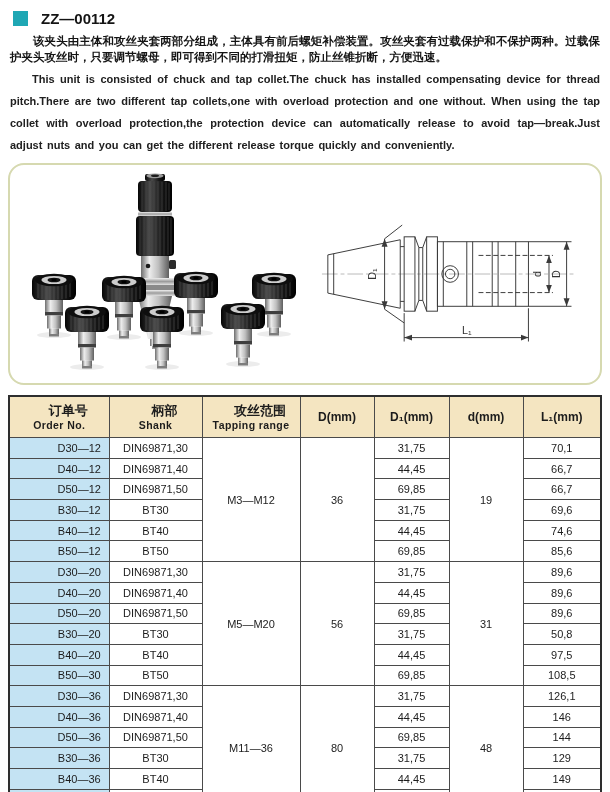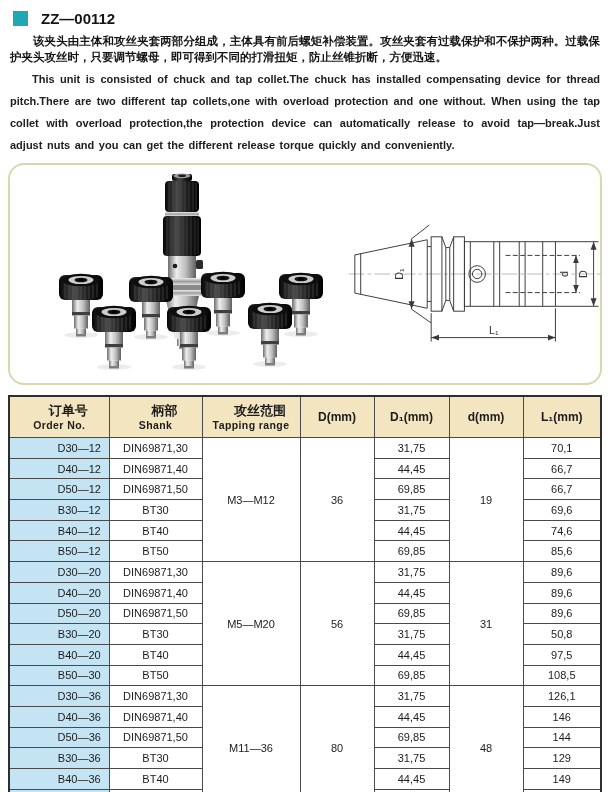--- a/index.html
+++ b/index.html
@@ -17,21 +17,21 @@
 
   
   .p-zh{margin:6px 10px 0 10px;font-size:11.5px;line-height:16px;font-weight:bold;
         text-align:justify;text-indent:2em;color:#141414;}
   .p-en{margin:3px 10px 0 10px;font-size:11px;line-height:22px;font-weight:bold;
         text-align:justify;text-indent:2em;color:#202020;word-spacing:1.5px;}
 
   
   .panel{margin:7px 8px 0 8px;height:222px;box-sizing:border-box;
          border:2px solid #d6d9b0;border-radius:16px;background:#fff;
-         display:flex;align-items:center;padding-left:27px;}
+         display:flex;align-items:center;}
   .photo-svg{flex:none;margin-left:4px;}
   .draw-svg{margin-left:auto;margin-right:10px;flex:none;}
 
   
   .tbl-wrap{margin:10px 8px 0 8px;}
   table{width:594px;border-collapse:collapse;table-layout:fixed;
         border:2px solid #2e2e2e;font-size:11px;color:#1c1c1c;}
   th,td{border:1px solid #4a4a4a;text-align:center;vertical-align:middle;padding:0;overflow:hidden;}
   thead th{background:#f4e5c1;height:40px;font-weight:bold;}
   thead .zh{font-size:13px;line-height:16px;margin-left:18px;}

